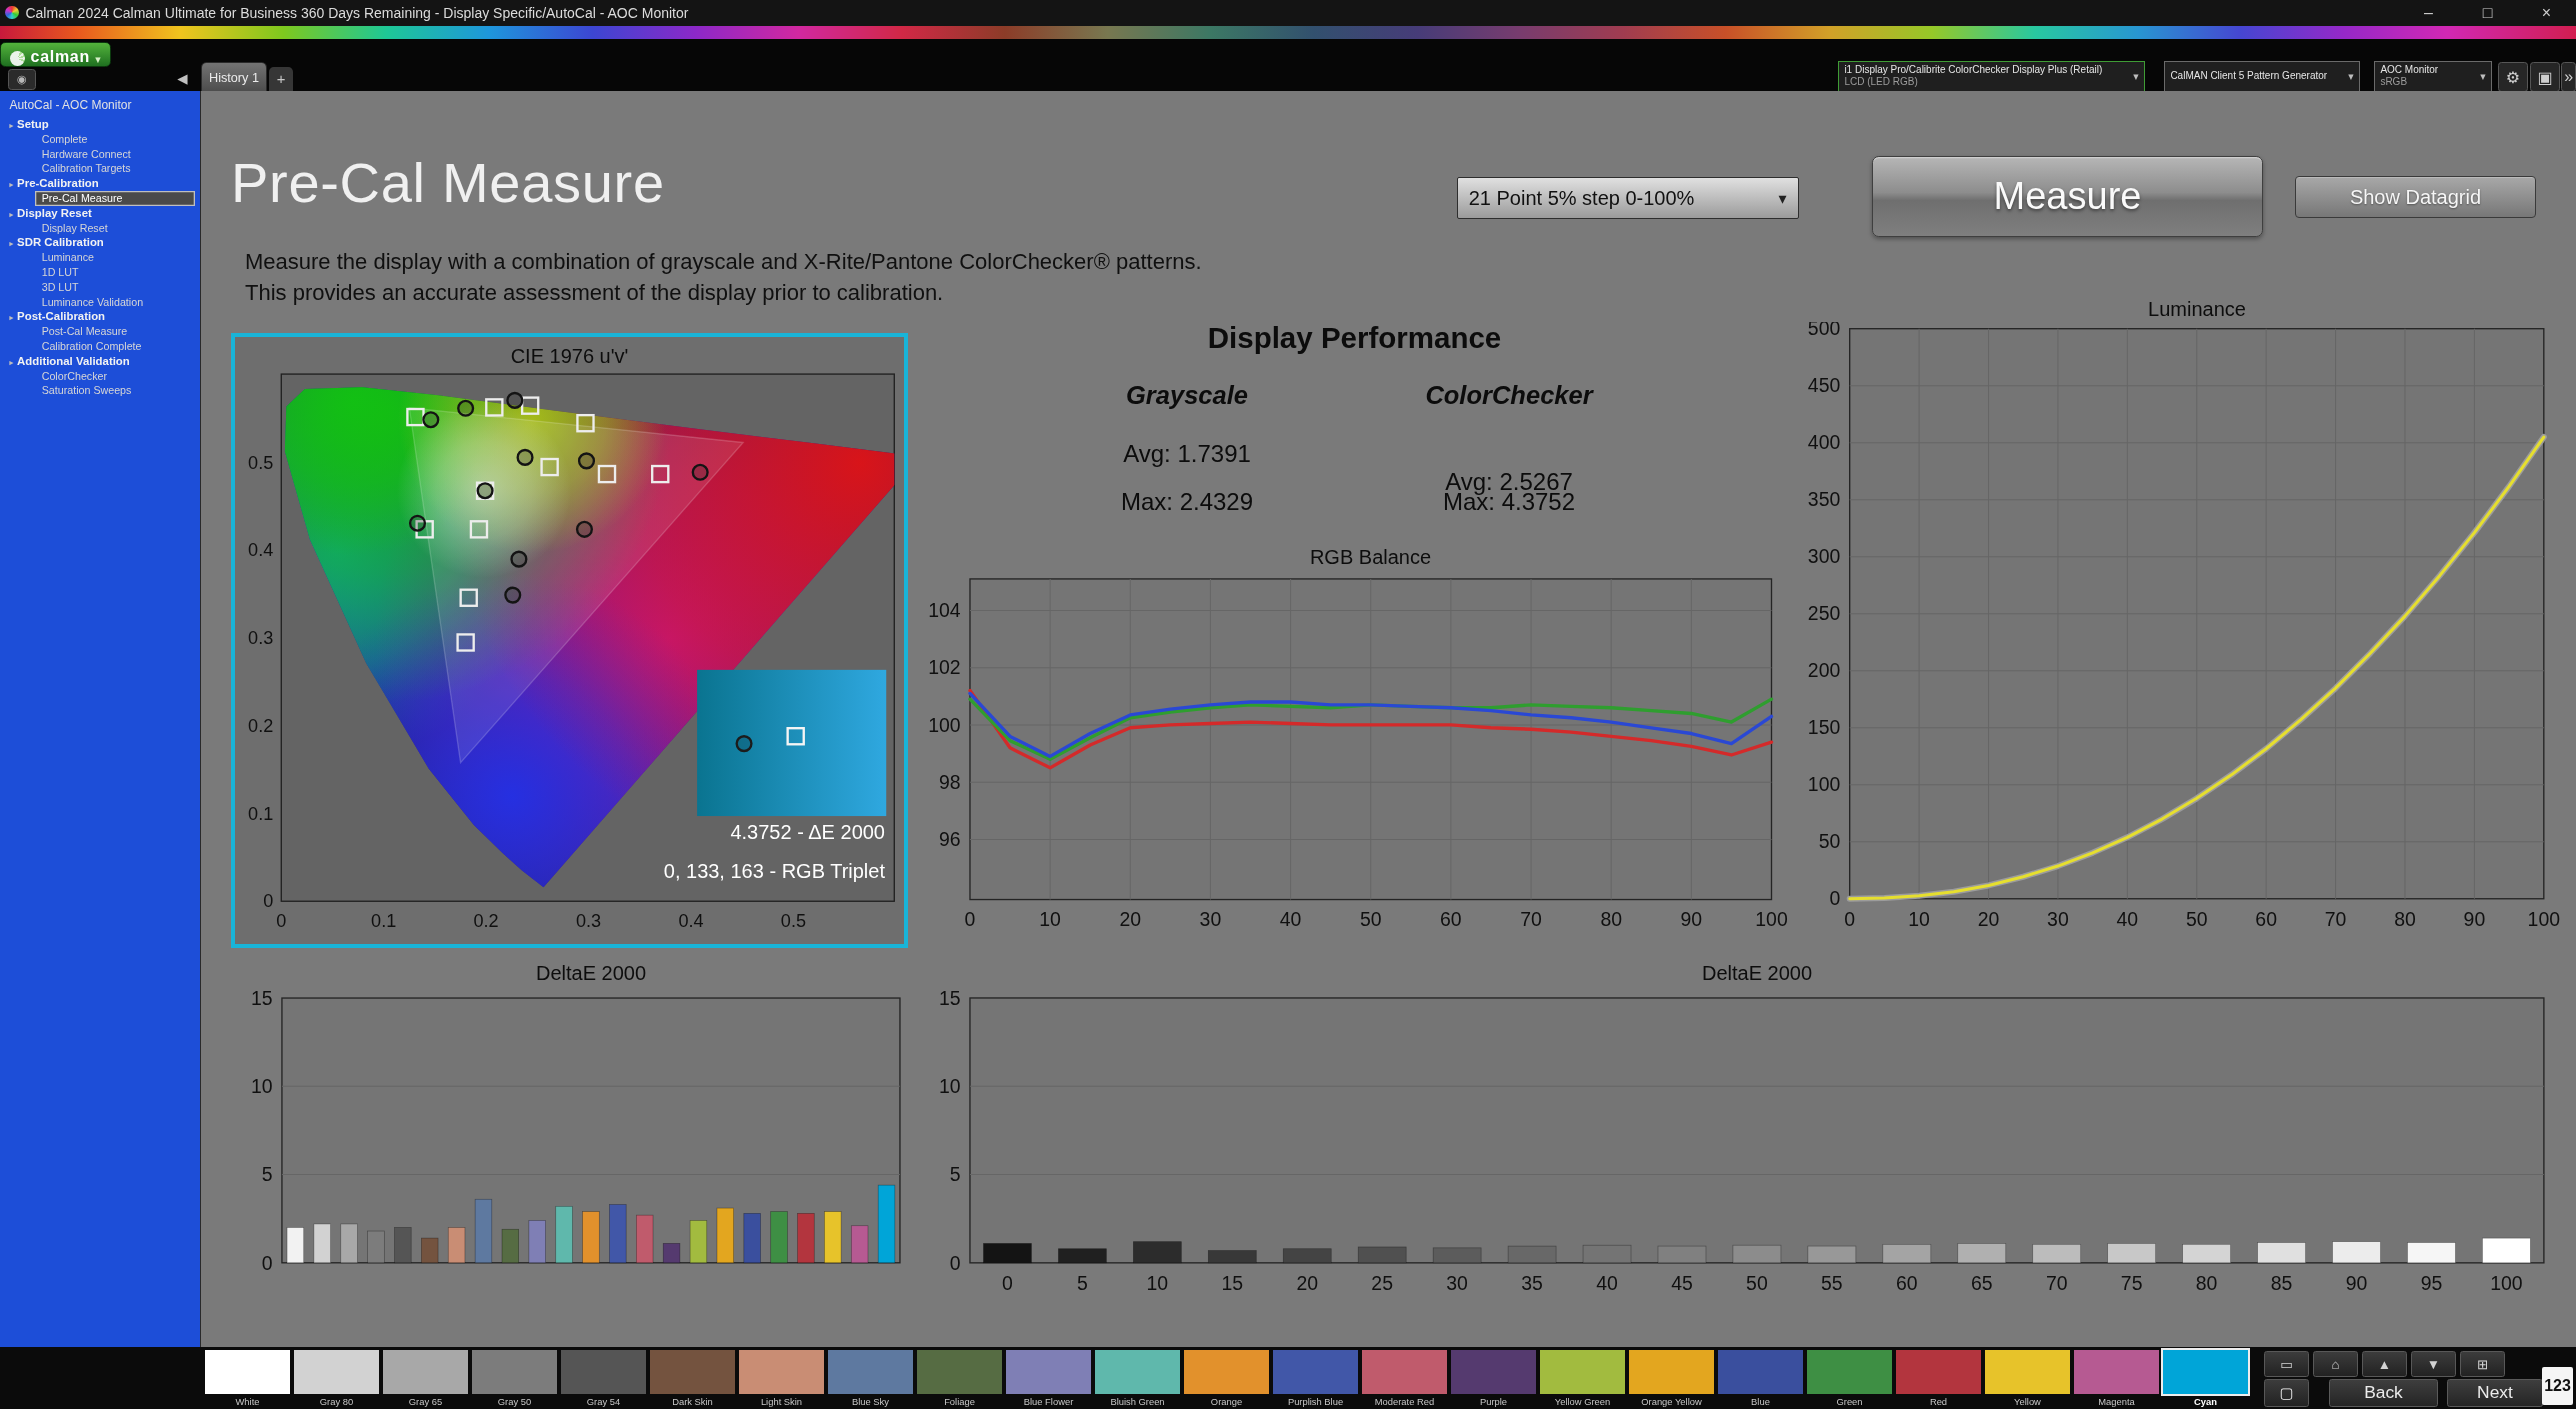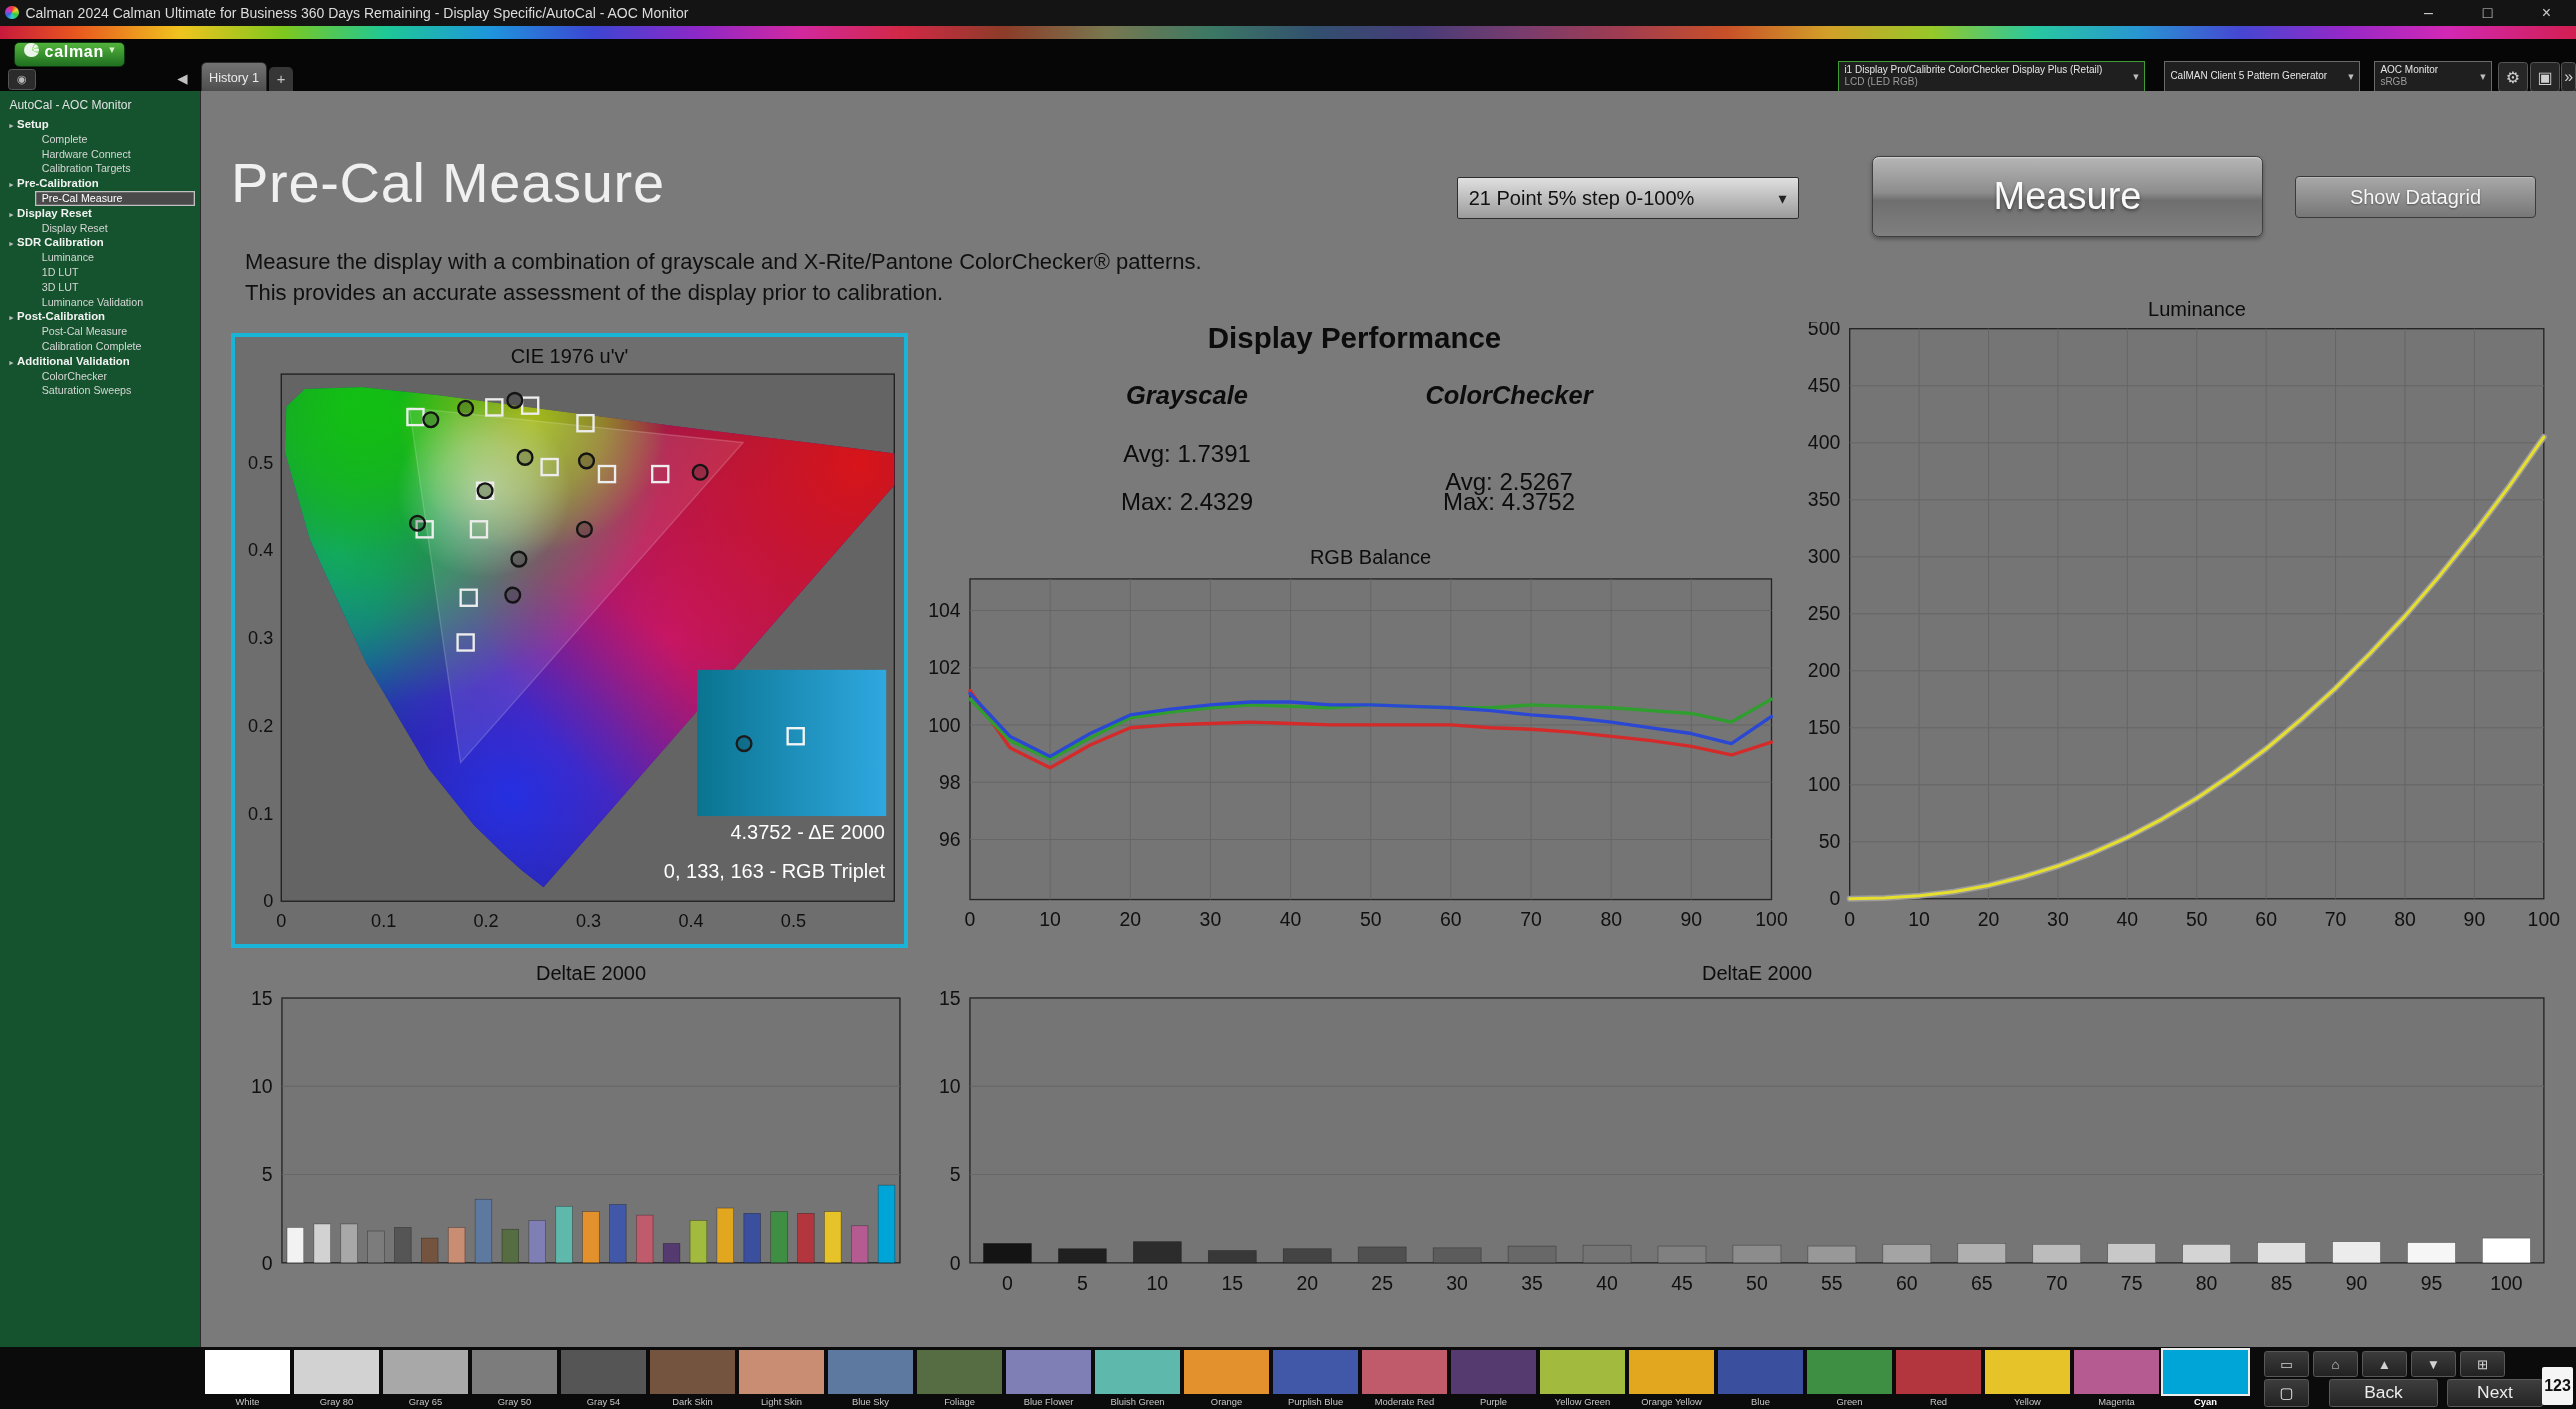--- a/index.html
+++ b/index.html
@@ -11,21 +11,21 @@
   #app-icon{width:13.4px;height:13.4px;border-radius:50%;margin:0 6.7px 0 5.4px;
             background:conic-gradient(#e33,#ec3,#3c3,#3cc,#36d,#c3c,#e33);}
   #window-title{color:#dcdcdc;font-size:14px;white-space:nowrap;}
   #win-controls{margin-left:auto;display:flex;height:100%;}
   .win-btn{width:59px;height:100%;display:flex;align-items:center;justify-content:center;color:#cfcfcf;font-size:16px;}
   
   #rainbow{position:absolute;left:0;top:25.5px;width:2576px;height:13.4px;
     background:linear-gradient(90deg,#c8193c 0%,#e8581e 3%,#f0c41e 7%,#7ec81e 11%,#1ec896 15%,#1e96dc 19%,#3c46d2 23%,#8c28c8 27%,#d228a0 31%,#d22846 35%,#8c3c28 39%,#787850 43%,#3c7864 47%,#32506e 51%,#463c78 55%,#783c6e 59%,#a03c50 63%,#c85028 67%,#d2a028 71%,#96c828 75%,#28c8a0 79%,#2896d2 83%,#4646d2 87%,#9628c8 91%,#d228b4 95%,#d21e50 100%);}
   
   #topbar{position:absolute;left:0;top:39px;width:2576px;height:52px;background:#060606;}
-  #logo-btn{position:absolute;left:14px;top:2.7px;height:23px;padding:0 9.4px;border-radius:5.4px;display:flex;align-items:flex-start;gap:5.4px;
+  #logo-btn{position:absolute;left:0;top:2.7px;height:23px;padding:0 9.4px;border-radius:5.4px;display:flex;align-items:flex-end;gap:5.4px;
             background:linear-gradient(#53b33c,#1f7020);border:0.7px solid #0c3a0e;}
   #logo-flower{width:14.8px;height:14.8px;border-radius:50%;background:conic-gradient(#fff 0 20deg,#bde8a8 20deg 40deg,#fff 40deg 60deg,#bde8a8 60deg 80deg,#fff 80deg 100deg,#bde8a8 100deg 120deg,#fff 120deg 360deg);opacity:.9;}
   #logo-text{color:#fff;font-size:16px;font-weight:bold;letter-spacing:0.7px;}
   #logo-chevron{color:#d8f0c8;font-size:10.7px;}
   #session-btn{position:absolute;left:8px;top:29.5px;width:25.5px;height:19px;border-radius:3.4px;background:#2b2b2b;border:0.7px solid #555;
                color:#b8b8b8;font-size:11.4px;display:flex;align-items:center;justify-content:center;}
   #collapse-btn{position:absolute;left:169px;top:29.5px;width:27px;height:19px;color:#c0c0c0;font-size:13.4px;display:flex;align-items:center;justify-content:center;}
   #history-tab{position:absolute;left:201px;top:23px;width:64px;height:29px;border-radius:5.4px 5.4px 0 0;
                background:linear-gradient(#737373,#4c4c4c);border:0.7px solid #2a2a2a;border-bottom:none;
                color:#ececec;font-size:12.7px;display:flex;align-items:center;justify-content:center;}
@@ -35,21 +35,21 @@
   .dd-lines{flex:1;overflow:hidden;}
   .dd-l1{color:#e6e6e6;font-size:10px;line-height:12px;white-space:nowrap;overflow:hidden;}
   .dd-l2{color:#9c9c9c;font-size:10px;line-height:12px;white-space:nowrap;}
   .dd-chev{color:#bdbdbd;font-size:10.7px;margin-left:4px;}
   #meter-dd{left:1838px;width:307px;border:1.3px solid #3f9c35;}
   #pattern-dd{left:2164px;width:196px;border:1.3px solid #6a6a6a;}
   #display-dd{left:2374px;width:118px;border:1.3px solid #6a6a6a;}
   .gear-btn{position:absolute;top:23px;width:28px;height:28px;border-radius:3.4px;background:#262626;border:0.7px solid #565656;
             color:#cfcfcf;font-size:16px;display:flex;align-items:center;justify-content:center;}
   
-  #sidebar{position:absolute;left:0;top:91px;width:201px;height:1257px;background:#14532d;box-sizing:border-box;border-right:0.7px solid #2a2a2a;}
+  #sidebar{position:absolute;left:0;top:91px;width:201px;height:1257px;background:#1d4ed8;box-sizing:border-box;border-right:0.7px solid #2a2a2a;}
   #sidebar-title{padding:6.7px 0 5.4px 9.4px;color:#e2e2e2;font-size:12px;}
   .tree-section{height:14.8px;line-height:14.8px;color:#f2f2f2;font-size:11.4px;font-weight:bold;padding-left:9.4px;white-space:nowrap;}
   .tree-arrow{color:#bdbdbd;font-size:7.4px;margin-right:4px;}
   .tree-item{height:14.8px;line-height:14.8px;color:#d6d6d6;font-size:10.7px;margin:0 5.4px 0 35px;padding-left:6.7px;white-space:nowrap;}
   .tree-item.selected{background:#4a4a4a;box-shadow:inset 0 0 0 1.3px #bfbfbf;color:#ffffff;}
   
   #content-bg{position:absolute;left:201px;top:91px;width:2375px;height:1257px;background:#7a7a7a;}
   #page-title{left:231px;top:150px;font-size:56px;color:#f0f0f0;letter-spacing:0.7px;}
   .desc{left:245px;font-size:22px;color:#101010;}
   #points-dd{left:1457px;top:177px;width:342px;height:42px;background:linear-gradient(#e0e0e0,#9b9b9b);

